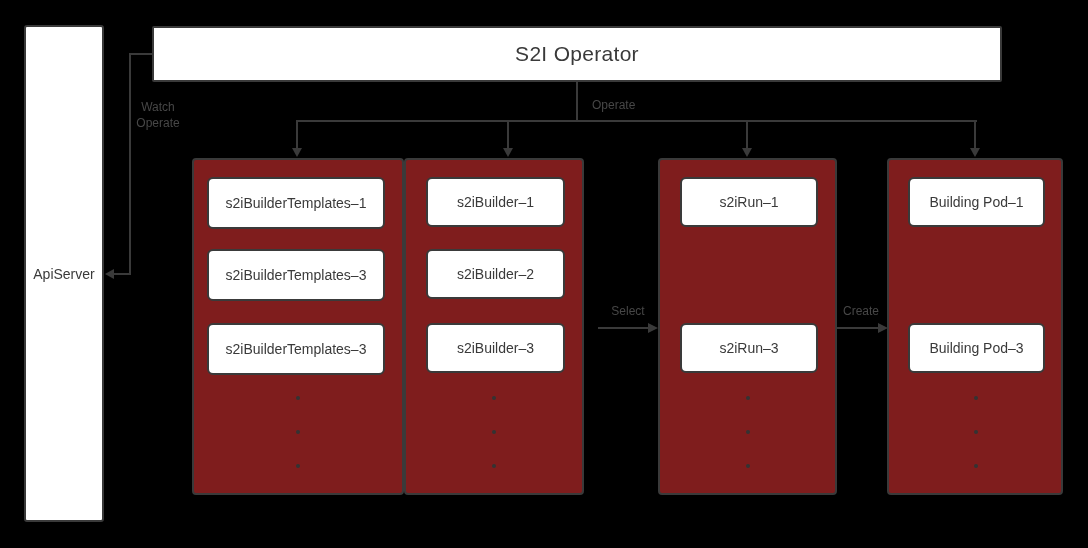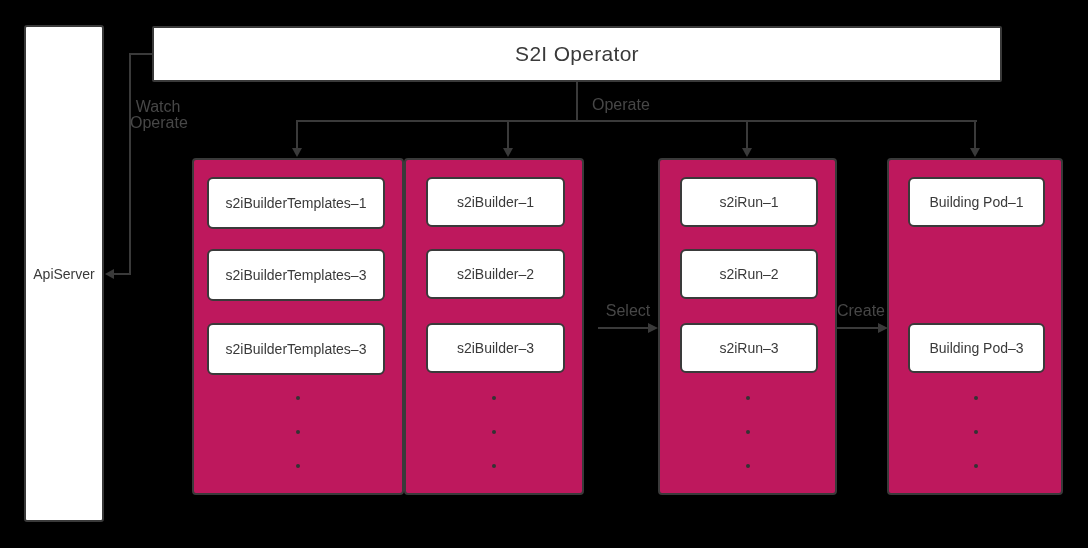--- a/index.html
+++ b/index.html
@@ -9,41 +9,41 @@
   }
   .box {
     position:absolute; background:#ffffff; border:2px solid #3a3a3a;
     box-sizing:border-box; display:flex; align-items:center; justify-content:center;
     color:#3a3a3a;
   }
   .title-box { left:152px; top:26px; width:850px; height:56px; border-radius:2px;
     font-size:21px; font-weight:500; letter-spacing:0.3px; }
   .apiserver-box { left:24px; top:25px; width:80px; height:497px; border-radius:3px;
     font-size:14px;align-items:center; }
-  .col { position:absolute; top:158px; height:337px; background:#be185d;
+  .col { position:absolute; top:158px; height:337px; background:#7f1d1d;
     border:2px solid #3a3a3a; border-radius:4px; box-sizing:border-box; }
   .col1 { left:192px; width:212px; }
   .col2 { left:404px; width:180px; }
   .col3 { left:658px; width:179px; }
   .col4 { left:887px; width:176px; }
   .node {
     position:absolute; background:#ffffff; border:2px solid #3a3a3a; border-radius:6px;
     box-sizing:border-box; display:flex; align-items:center; justify-content:center;
     text-align:center; color:#3a3a3a; font-size:14px; line-height:1.35; padding:2px 7px;
     overflow-wrap:break-word; word-break:normal;
   }
   .col1 .node { left:13px; width:178px; height:52px; }
   .col2 .node { left:20px; width:139px; height:50px; }
   .col3 .node { left:20px; width:138px; height:50px; }
   .col4 .node { left:19px; width:137px; height:50px; }
   .n1 { top:17px; } .n2 { top:89px; } .n3 { top:163px; }
   .dot { position:absolute; width:4px; height:4px; border-radius:50%; background:#333333; }
   .d1 { top:236px; } .d2 { top:270px; } .d3 { top:304px; }
   .seg { position:absolute; background:#3a3a3a; }
-  .lbl { position:absolute; color:#474747; font-size:16px; line-height:16px; }
+  .lbl { position:absolute; color:#474747; font-size:12px; line-height:16px; }
   .ah { position:absolute; width:0; height:0; }
   .ah-down  { border-left:5px solid transparent; border-right:5px solid transparent;
               border-top:9px solid #3a3a3a; }
   .ah-left  { border-top:5px solid transparent; border-bottom:5px solid transparent;
               border-right:9px solid #3a3a3a; }
   .ah-right { border-top:5px solid transparent; border-bottom:5px solid transparent;
               border-left:10px solid #3a3a3a; }
   .center-lbl { text-align:center; }
 </style>
 </head>
@@ -101,21 +101,20 @@
     <div class="node n1">s2iBuilder–1</div>
     <div class="node n2">s2iBuilder–2</div>
     <div class="node n3">s2iBuilder–3</div>
     <div class="dot d1" style="left:86px;"></div>
     <div class="dot d2" style="left:86px;"></div>
     <div class="dot d3" style="left:86px;"></div>
   </div>
 
   <div class="col col3">
     <div class="node n1">s2iRun–1</div>
-    <div class="node n2">s2iRun–2</div>
     <div class="node n3">s2iRun–3</div>
     <div class="dot d1" style="left:86px;"></div>
     <div class="dot d2" style="left:86px;"></div>
     <div class="dot d3" style="left:86px;"></div>
   </div>
 
   <div class="col col4">
     <div class="node n1">Building Pod–1</div>
     <div class="node n3">Building Pod–3</div>
     <div class="dot d1" style="left:85px;"></div>

